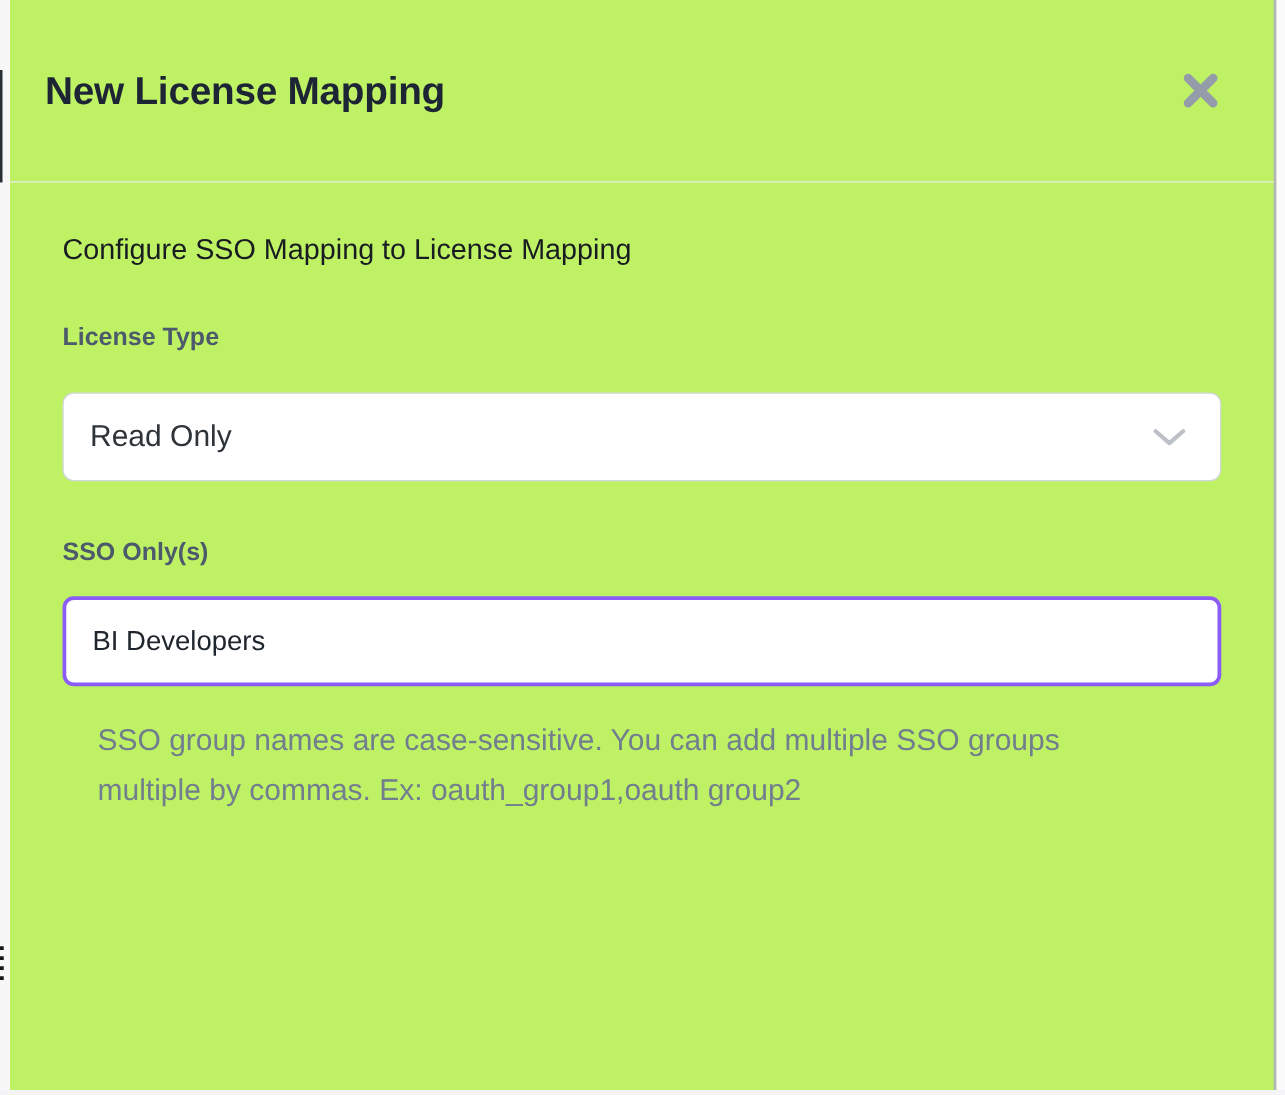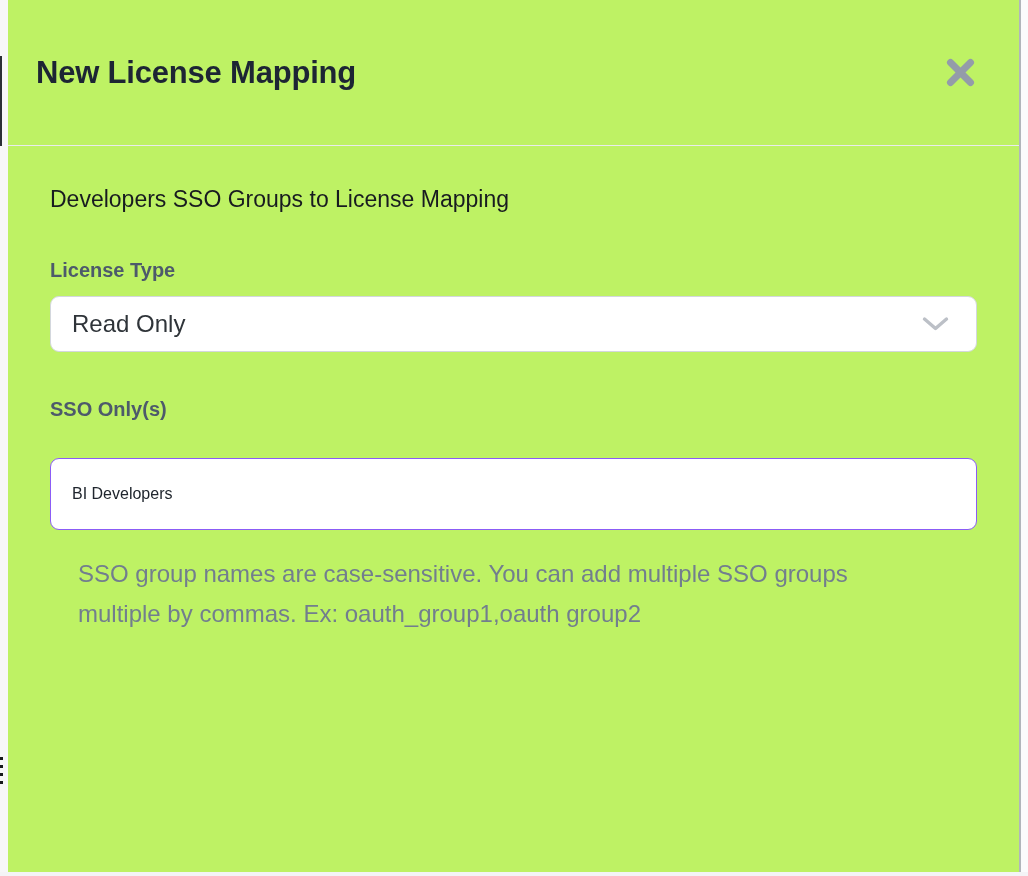--- a/index.html
+++ b/index.html
@@ -87,23 +87,23 @@
 
   .field-label {
     margin-top: 46px;
     font-size: 20px;
     font-weight: 700;
     color: #4d5a6b;
   }
 
   .select-box {
     position: relative;
-    margin-top: 14px;
+    margin-top: 32px;
     width: 927px;
-    height: 56px;
+    height: 71px;
     box-sizing: border-box;
     background: #ffffff;
     border: 1px solid #d3d7dd;
     border-radius: 9px;
     display: flex;
     align-items: center;
     padding-left: 21px;
     cursor: pointer;
   }
   .select-value {
@@ -112,30 +112,30 @@
   }
   .chevron {
     position: absolute;
     right: 27px;
     top: 50%;
     transform: translateY(-50%);
     line-height: 0;
   }
 
   .text-input {
-    margin-top: 37px;
+    margin-top: 23px;
     width: 927px;
     height: 72px;
     box-sizing: border-box;
     background: #ffffff;
-    border: 1px solid #8b5cf6;
+    border: 3px solid #8b5cf6;
     border-radius: 9px;
     padding: 0 0 0 21px;
     font-family: "Liberation Sans", "DejaVu Sans", sans-serif;
-    font-size: 16px;
+    font-size: 22px;
     color: #20262e;
     outline: none;
     display: block;
   }
 
   .helper-text {
     margin-top: 24px;
     font-size: 24px;
     line-height: 40px;
     color: #727e8e;
@@ -161,21 +161,21 @@
     <button class="close-button" aria-label="Close">
       <svg width="33" height="33" viewBox="0 0 33 33">
         <line x1="6.5" y1="6.5" x2="26.5" y2="26.5" stroke="#949ca9" stroke-width="7" stroke-linecap="round"></line>
         <line x1="26.5" y1="6.5" x2="6.5" y2="26.5" stroke="#949ca9" stroke-width="7" stroke-linecap="round"></line>
       </svg>
     </button>
   </div>
 
   <div class="modal-body">
 
-    <div class="modal-subtitle">Developers SSO Groups to License Mapping</div>
+    <div class="modal-subtitle">Configure SSO Mapping to License Mapping</div>
 
     <div class="field-label">License Type</div>
     <div class="select-box" role="combobox">
       <span class="select-value">Read Only</span>
       <span class="chevron">
         <svg width="27" height="15" viewBox="0 0 27 15">
           <polyline points="2.5,2.5 13.5,12 24.5,2.5" fill="none" stroke="#bcc0c7" stroke-width="3.4" stroke-linecap="round" stroke-linejoin="round"></polyline>
         </svg>
       </span>
     </div>

